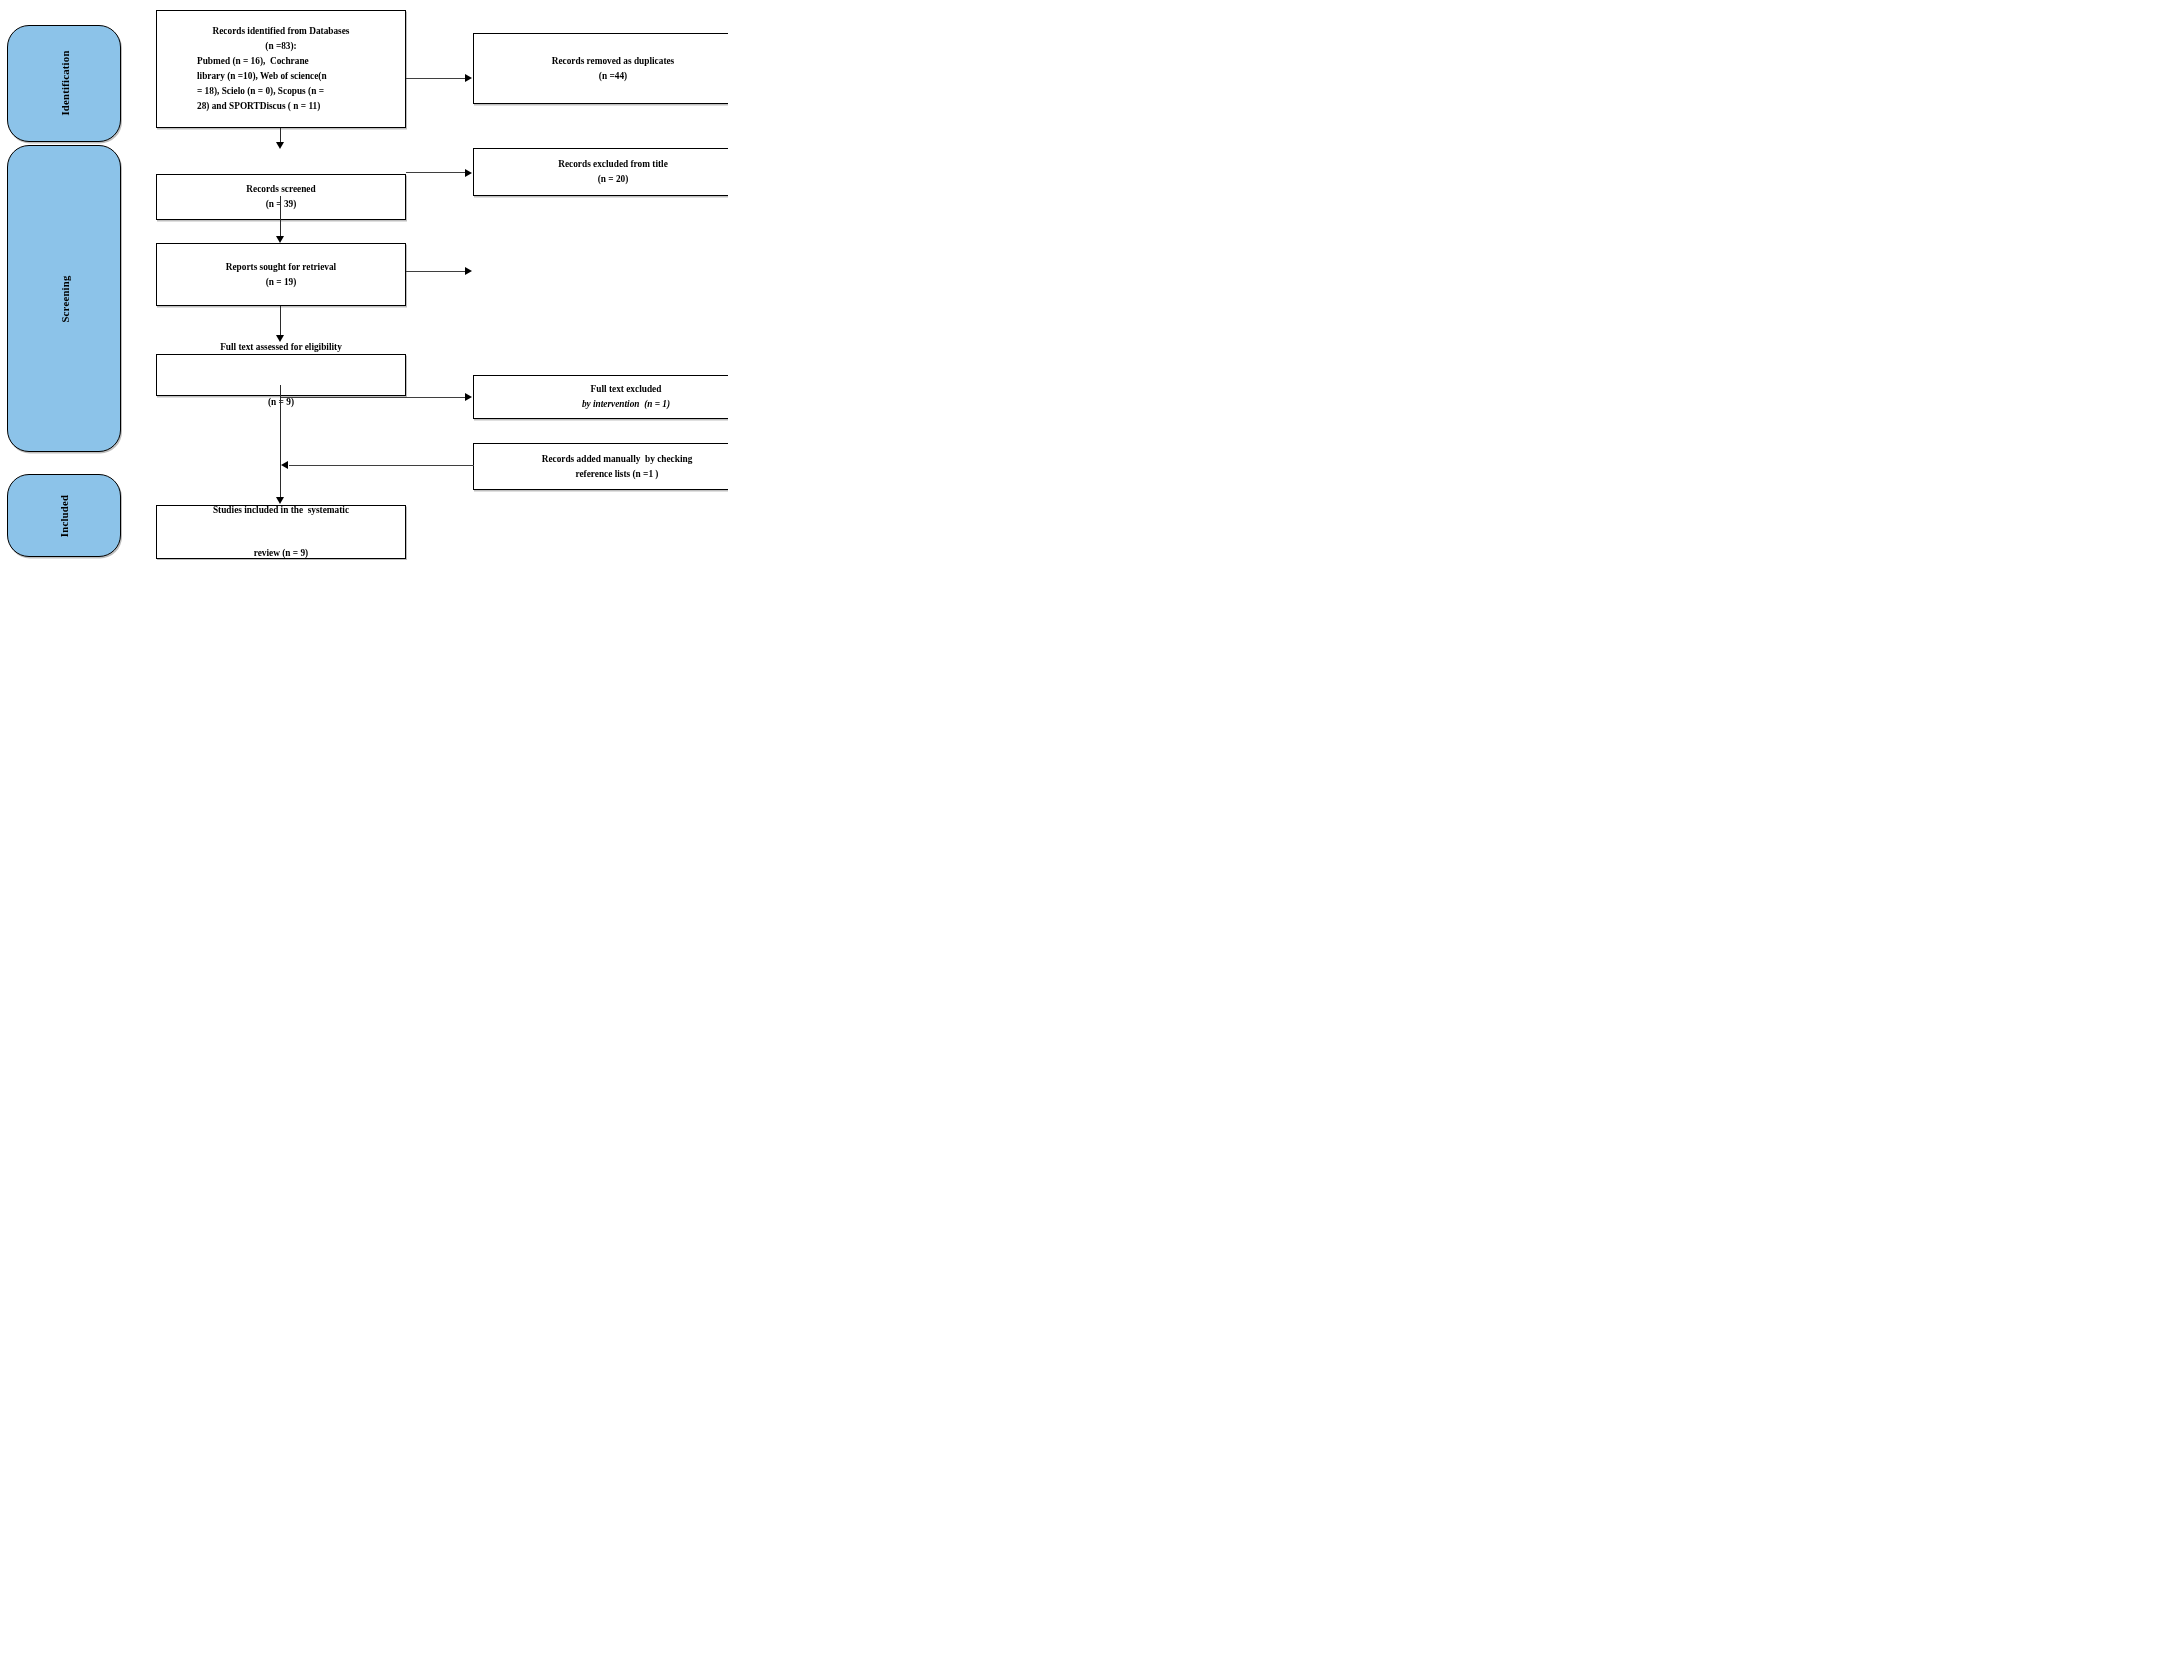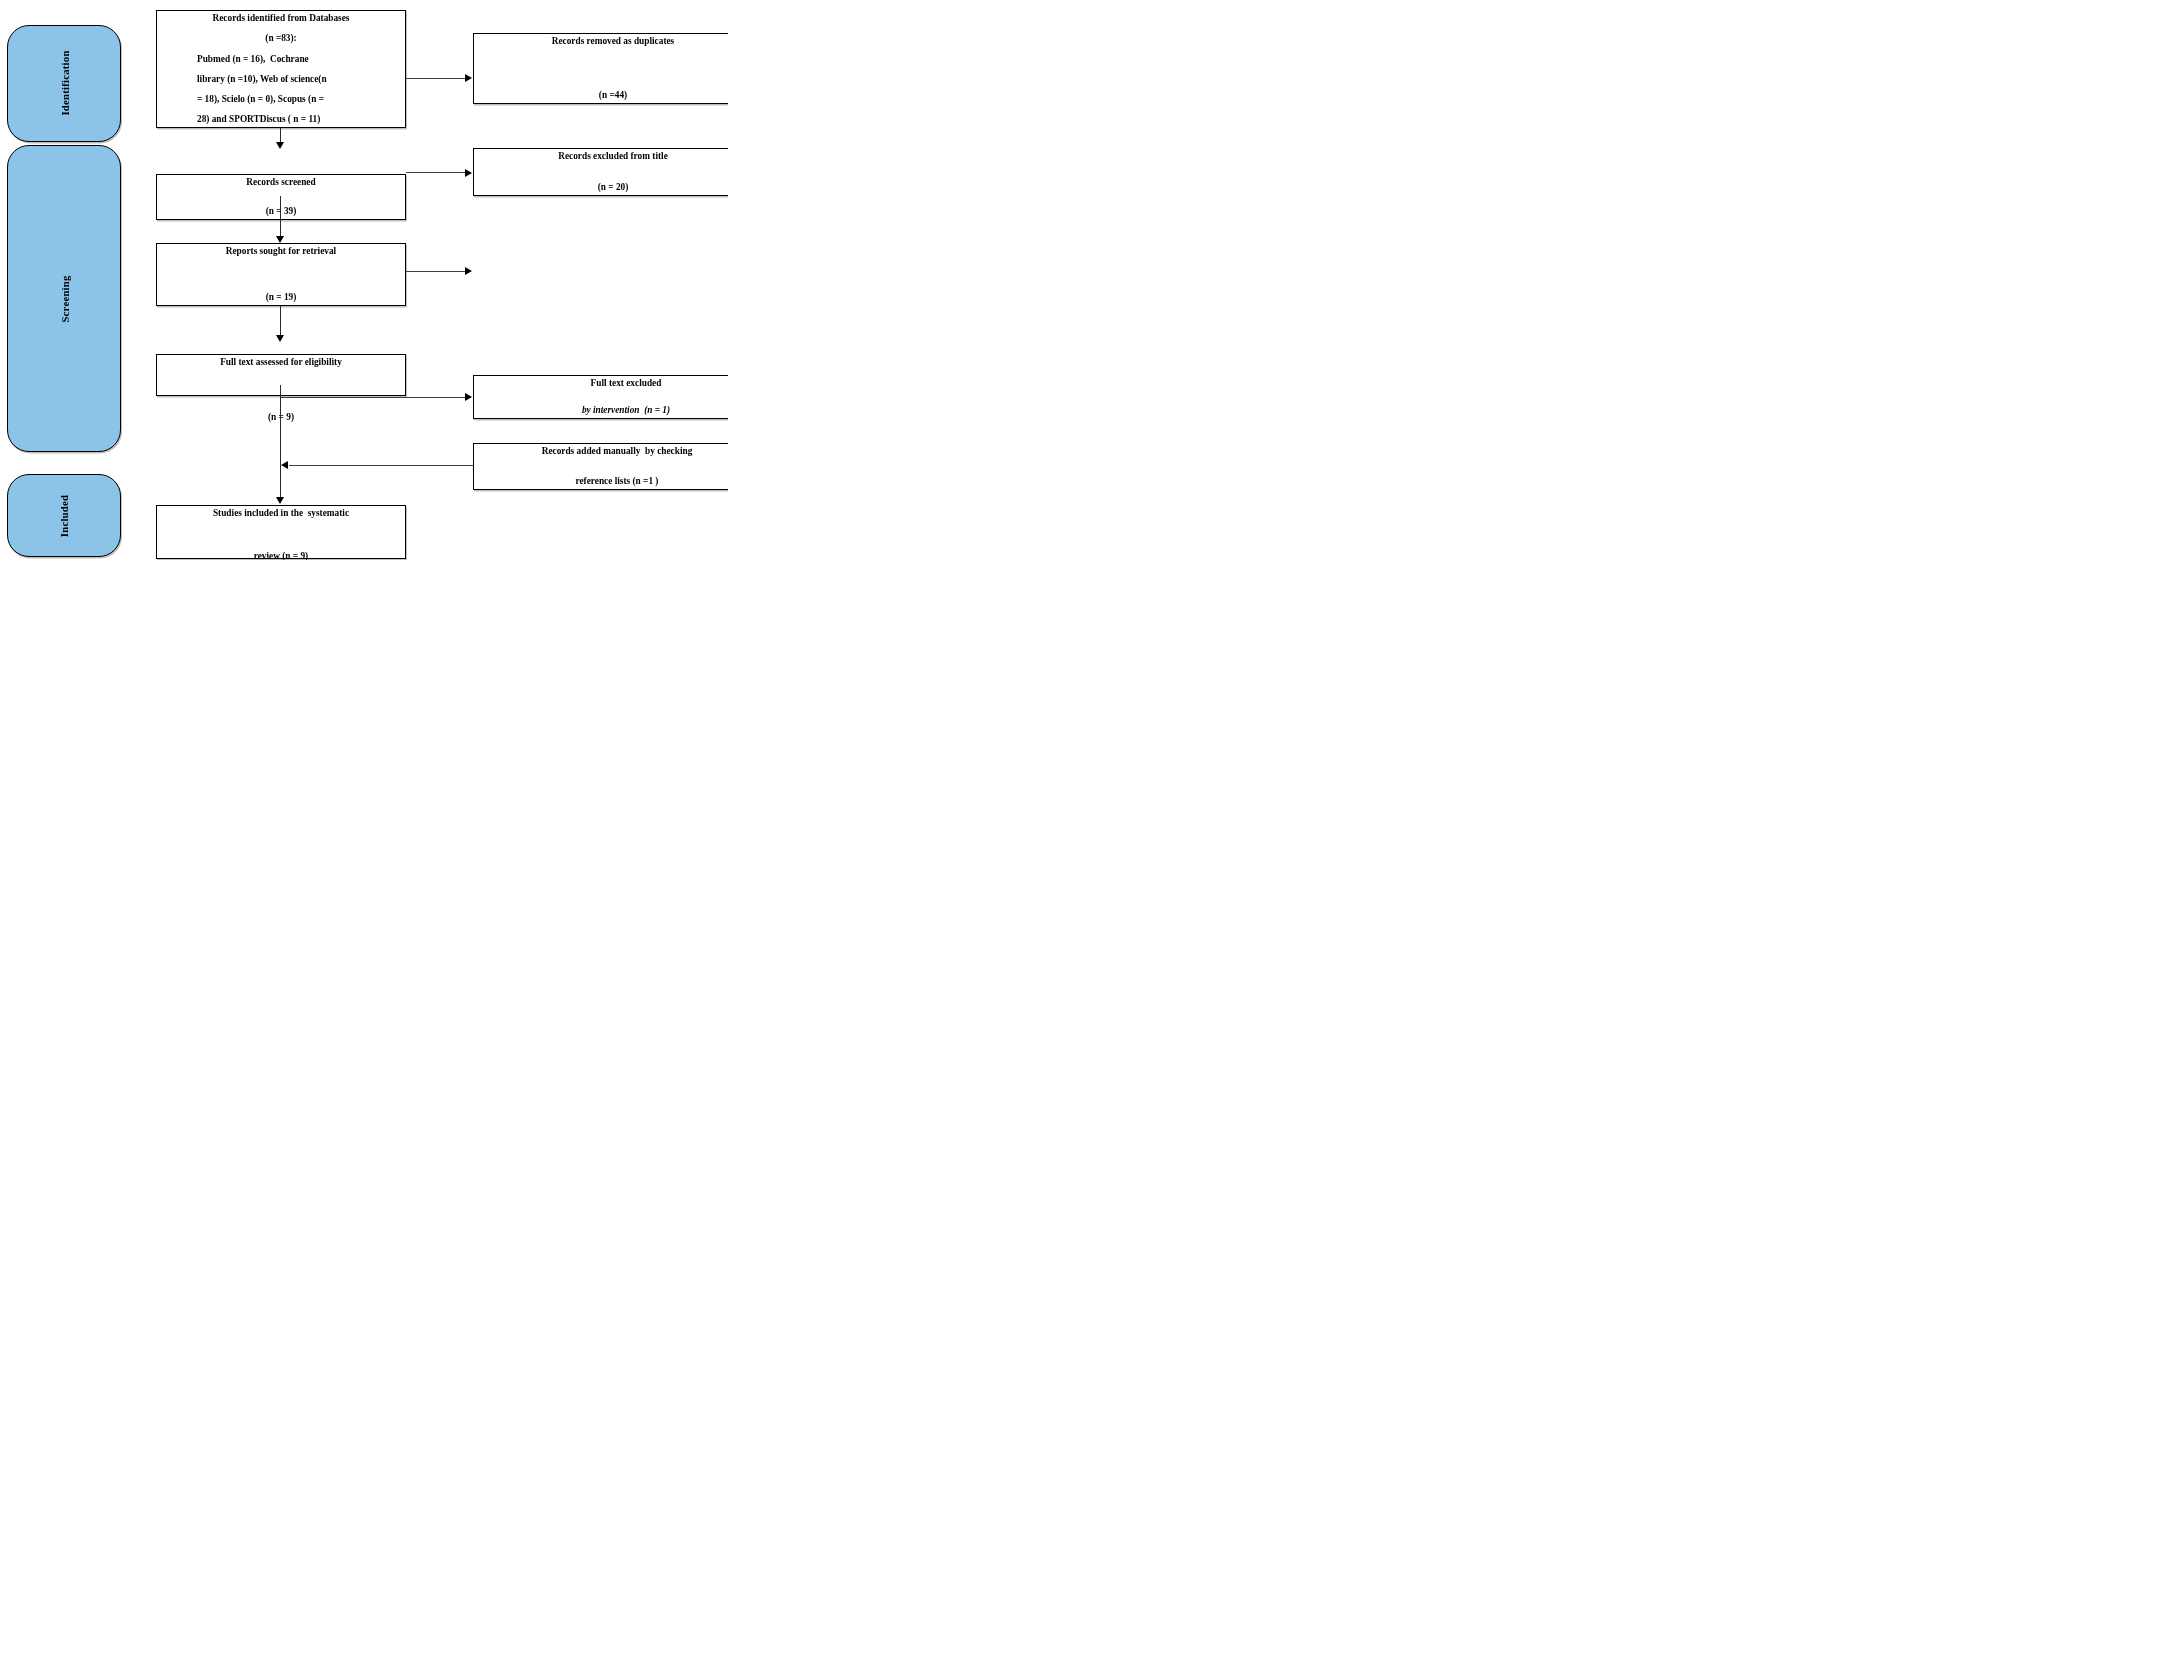--- a/index.html
+++ b/index.html
@@ -31,21 +31,21 @@
     color: #000;
     letter-spacing: 0.2px;
   }
   .flowbox {
     position: absolute;
     background: #ffffff;
     border: 1.5px solid #000;
     box-sizing: border-box;
     display: flex;
     flex-direction: column;
-    justify-content: space-between;
+    justify-content: center;
     text-align: center;
     font-weight: bold;
     font-size: 9.3px;
     line-height: 15px;
     color: #000;
     box-shadow: 1px 1.5px 0 rgba(110,110,110,0.45);
   }
   .mid { left: 156px; width: 250px; }
   .rgt { left: 473px; width: 280px; }
   .box-line { white-space: pre-wrap; }

